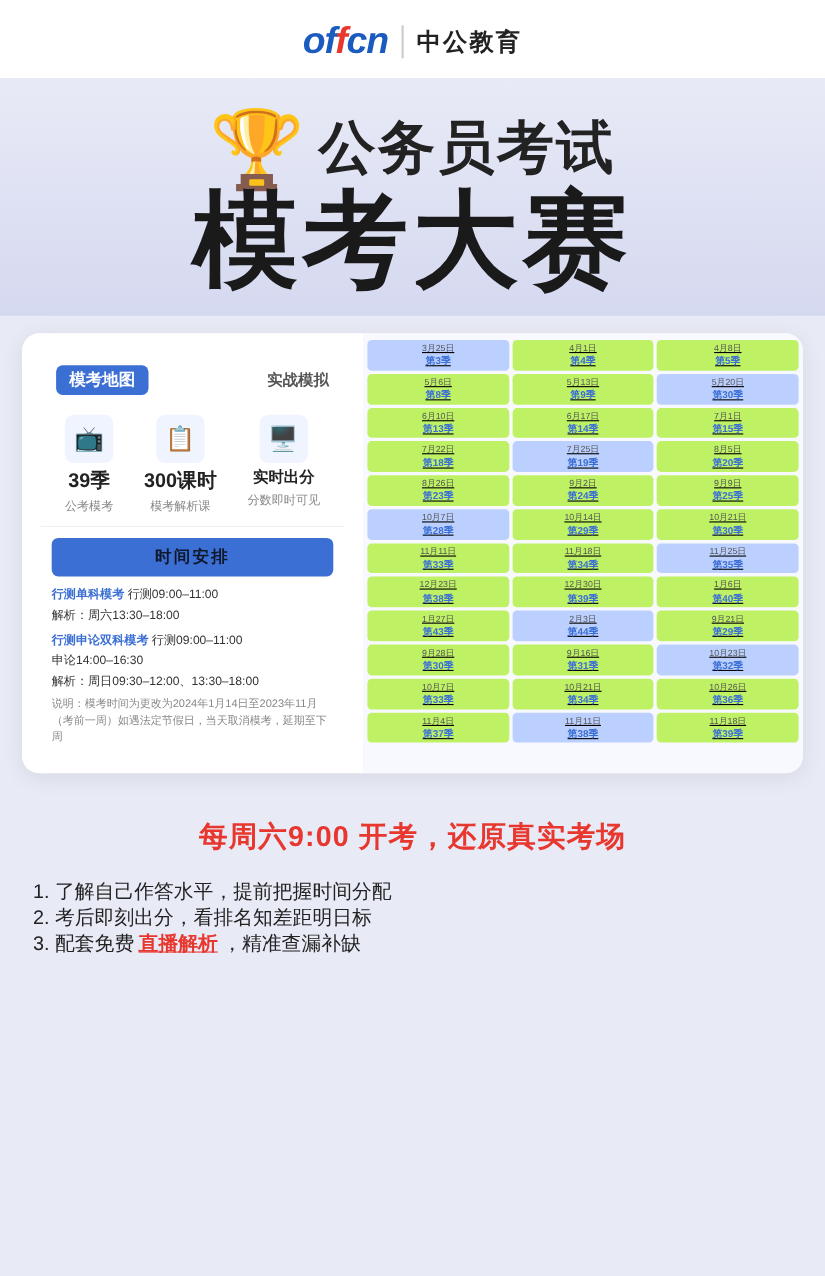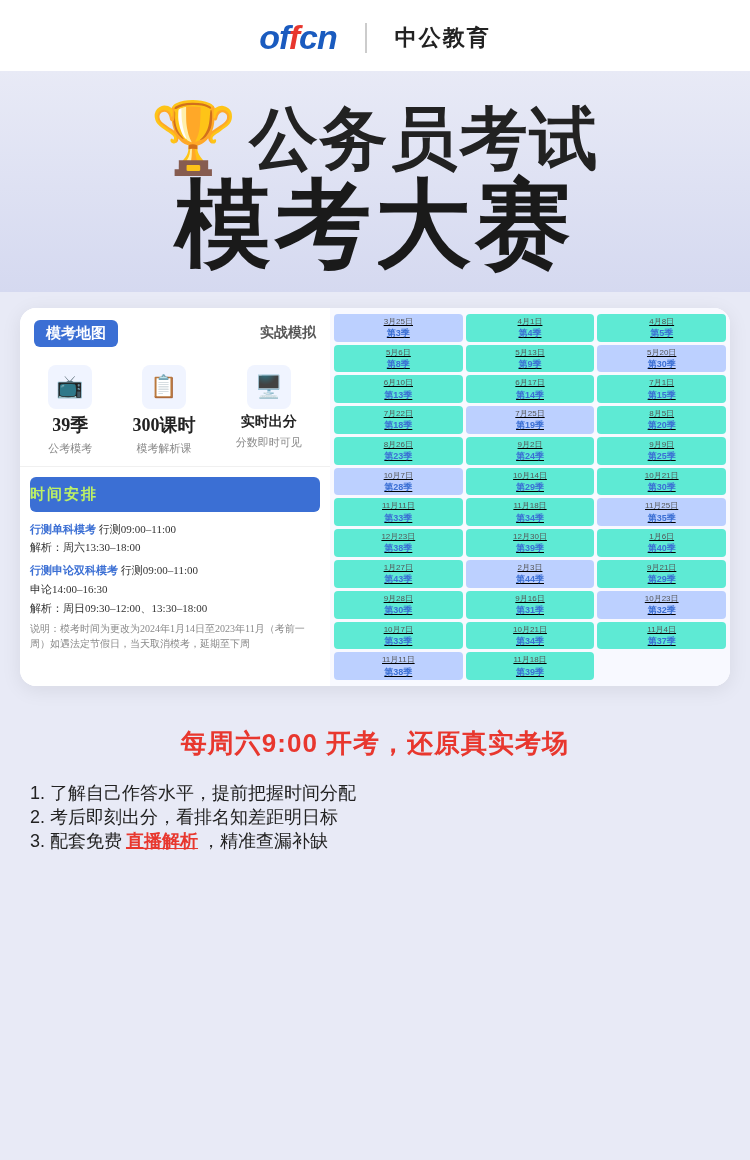--- a/index.html
+++ b/index.html
@@ -11,21 +11,21 @@
       overflow-x: hidden;
     }
 
     
     .header {
       background: white;
       display: flex;
       align-items: center;
       justify-content: center;
       padding: 18px 0 14px;
-      gap: 24px;
+      gap: 8px;
     }
     .logo-offcn {
       font-size: 32px;
       font-weight: 900;
       color: #1a5bbf;
       font-style: italic;
       letter-spacing: -1px;
     }
     .logo-divider {
       width: 2px;
@@ -52,21 +52,21 @@
       align-items: center;
       justify-content: center;
       gap: 12px;
       margin-bottom: 4px;
     }
     .trophy-icon {
       font-size: 70px;
       line-height: 1;
     }
     .hero-title-1 {
-      font-size: 68px;
+      font-size: 52px;
       font-weight: 900;
       color: #222;
       letter-spacing: 2px;
       line-height: 1.1;
     }
     .hero-title-2 {
       font-size: 96px;
       font-weight: 900;
       color: #1a1a1a;
       letter-spacing: 4px;
@@ -81,23 +81,22 @@
     }
     .card {
       background: white;
       border-radius: 16px;
       overflow: hidden;
       display: flex;
       box-shadow: 0 4px 20px rgba(0,0,0,0.08);
     }
     .card-left {
       flex: 0 0 310px;
-      padding: 0;
+      padding: 17px;
       background: white;
-      font-family: Liberation Serif, serif;
     }
     .card-header {
       display: flex;
       align-items: center;
       justify-content: space-between;
       padding: 12px 14px 10px;
     }
     .card-header-tag {
       background: #3b6fd4;
       color: white;
@@ -139,21 +138,22 @@
       font-weight: 800;
       color: #222;
     }
     .stat-label {
       font-size: 11px;
       color: #888;
     }
 
     .schedule-btn {
       background: #3b6fd4;
-      color: #bef264;
+      color: #0f172a;
+      text-align: center;
       font-size: 15px;
       font-weight: 700;
       padding: 8px 0;
       margin: 10px 10px 8px;
       border-radius: 6px;
       letter-spacing: 2px;
     }
 
     .schedule-content {
       padding: 0 10px 8px;
@@ -184,21 +184,21 @@
       padding: 6px 4px;
       overflow: hidden;
     }
     .cal-grid {
       display: grid;
       grid-template-columns: repeat(3, 1fr);
       gap: 3px;
       text-decoration: underline;
     }
     .cal-cell {
-      background: #5eead4;
+      background: #bef264;
       border-radius: 4px;
       padding: 2px 3px;
       text-align: center;
       font-size: 9px;
       color: #333;
       line-height: 1.4;
     }
     .cal-cell .date-line {
       font-size: 8px;
       color: #555;
@@ -433,20 +433,24 @@
             <div class="date-line">10月23日</div>
             <div class="season">第32季</div>
           </div>
           <div class="cal-cell">
             <div class="date-line">10月7日</div>
             <div class="season">第33季</div>
           </div>
           <div class="cal-cell">
             <div class="date-line">10月21日</div>
             <div class="season">第34季</div>
+          </div>
+          <div class="cal-cell">
+            <div class="date-line">10月26日</div>
+            <div class="season">第36季</div>
           </div>
           <div class="cal-cell">
             <div class="date-line">11月4日</div>
             <div class="season">第37季</div>
           </div>
           <div class="cal-cell highlight">
             <div class="date-line">11月11日</div>
             <div class="season">第38季</div>
           </div>
           <div class="cal-cell">

